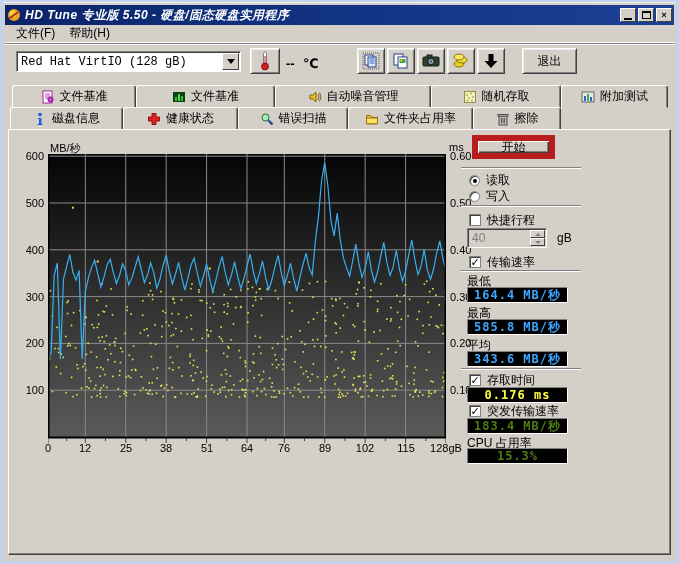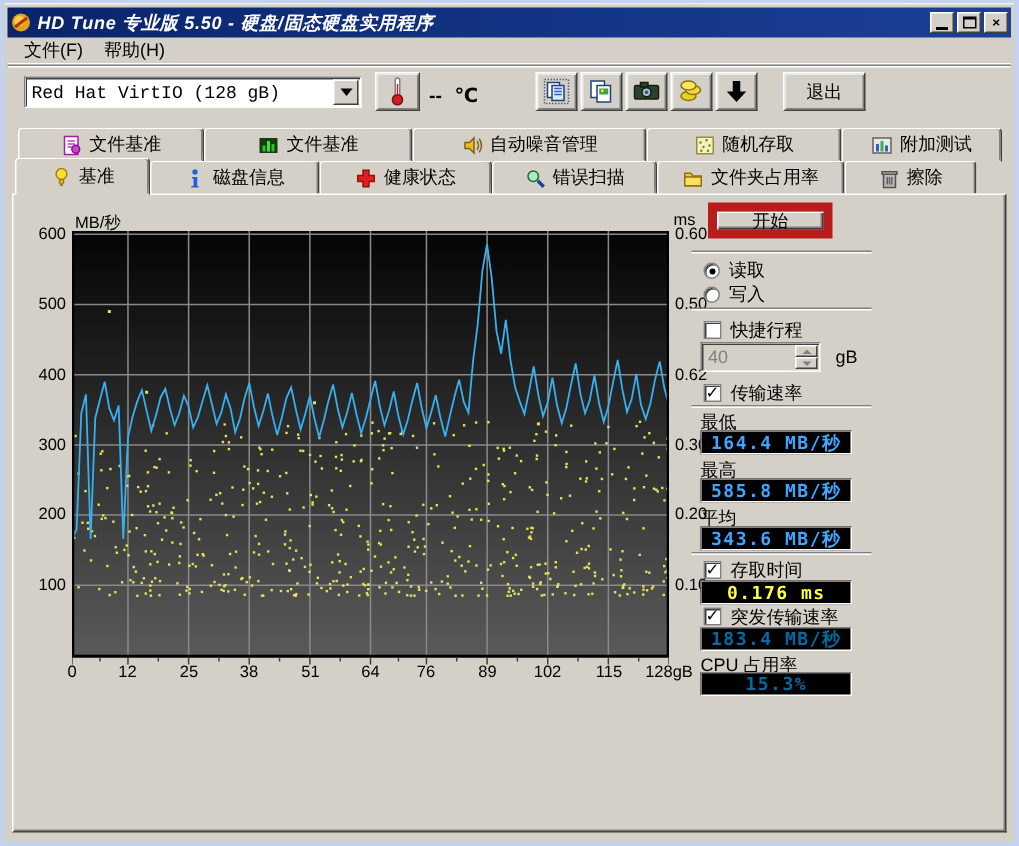--- a/index.html
+++ b/index.html
@@ -79,21 +79,21 @@
   .spin .sbtns { width:15px; height:16px; margin-right:1px; display:flex; flex-direction:column; gap:0; }
   .spin .sb { flex:1; background:#d4d0c8; border:1px solid; border-color:#fff #404040 #404040 #fff;
     display:flex; align-items:center; justify-content:center; }
   .spin .sb i { width:0; height:0; border-left:3px solid transparent; border-right:3px solid transparent; }
   .spin .sb.up i { border-bottom:3px solid #808080; }
   .spin .sb.dn i { border-top:3px solid #808080; }
   .plabel { position:absolute; font-size:12px; }
   .lcd { position:absolute; left:458px; width:101px; height:16px; background:#000; border:1px solid;
     border-color:#808080 #fff #fff #808080; display:flex; align-items:center; justify-content:center;
     font-family:"DejaVu Sans Mono","Liberation Mono",monospace; font-weight:bold; font-size:12px; letter-spacing:1px; }
-  .lcd.blue { color:#3fa5ff; } .lcd.yellow { color:#ffff42; } .lcd.white { color:#0369a1; }
+  .lcd.blue { color:#3fa5ff; } .lcd.yellow { color:#ffff42; } .lcd.white { color:#4d7c0f; }
 </style>
 </head>
 <body>
 
 <div class="screen">
  <div class="win">
 
   <div class="titlebar">
     <svg class="ticon" viewBox="0 0 14 14" width="14" height="14">
       <circle cx="7" cy="7" r="6" fill="#e8a020"></circle>
@@ -217,28 +217,20 @@
         <rect x="1" y="2" width="12" height="10" fill="#e8e8e8" stroke="#606060"></rect>
         <rect x="3" y="6" width="2" height="5" fill="#3060d0"></rect>
         <rect x="6" y="4" width="2" height="7" fill="#40b040"></rect>
         <rect x="9" y="7" width="2" height="4" fill="#3060d0"></rect>
       </svg>
       <span>附加测试</span>
     </div>
   </div>
 
   <div class="tabrow tabrow2">
-    <div class="tab active" style="width:90px;">
-      <svg class="ticon" viewBox="0 0 14 14">
-        <circle cx="7" cy="5" r="3.6" fill="#ffe030" stroke="#a08010"></circle>
-        <rect x="5.7" y="9" width="2.6" height="2" fill="#ffe030" stroke="#a08010"></rect>
-        <rect x="6" y="11.6" width="2" height="1.4" fill="#a08010"></rect>
-      </svg>
-      <span>基准</span>
-    </div>
     <div class="tab" style="width:113px;">
       <svg class="ticon" viewBox="0 0 14 14">
         <circle cx="7" cy="2.6" r="1.8" fill="#2060e0"></circle>
         <path d="M5 6 h3.5 v6 H9.5 v1 H4.5 v-1 H6 V7 H5 z" fill="#2060e0"></path>
       </svg>
       <span>磁盘信息</span>
     </div>
     <div class="tab" style="width:115px;">
       <svg class="ticon" viewBox="0 0 14 14">
         <path d="M5 1.5 h4 V5 h3.5 v4 H9 v3.5 H5 V9 H1.5 V5 H5 z" fill="#e02020" stroke="#901010"></path>
@@ -277,21 +269,21 @@
           <span class="axlbl" style="left:5px;top:20px;width:30px;text-align:right;">600</span>
           <span class="axlbl" style="left:5px;top:67px;width:30px;text-align:right;">500</span>
           <span class="axlbl" style="left:5px;top:114px;width:30px;text-align:right;">400</span>
           <span class="axlbl" style="left:5px;top:161px;width:30px;text-align:right;">300</span>
           <span class="axlbl" style="left:5px;top:207px;width:30px;text-align:right;">200</span>
           <span class="axlbl" style="left:5px;top:254px;width:30px;text-align:right;">100</span>
         </div>
     <div id="yRight">
           <span class="axlbl" style="left:441px;top:20px;">0.60</span>
           <span class="axlbl" style="left:441px;top:67px;">0.50</span>
-          <span class="axlbl" style="left:441px;top:114px;">0.62</span>
+          <span class="axlbl" style="left:441px;top:114px;">0.40</span>
           <span class="axlbl" style="left:441px;top:161px;">0.30</span>
           <span class="axlbl" style="left:441px;top:207px;">0.20</span>
           <span class="axlbl" style="left:441px;top:254px;">0.10</span>
         </div>
     <div id="xTicks">
           <span class="axlbl" style="left:39px;top:312px;transform:translateX(-50%);">0</span>
           <span class="axlbl" style="left:76px;top:312px;transform:translateX(-50%);">12</span>
           <span class="axlbl" style="left:117px;top:312px;transform:translateX(-50%);">25</span>
           <span class="axlbl" style="left:157px;top:312px;transform:translateX(-50%);">38</span>
           <span class="axlbl" style="left:198px;top:312px;transform:translateX(-50%);">51</span>

